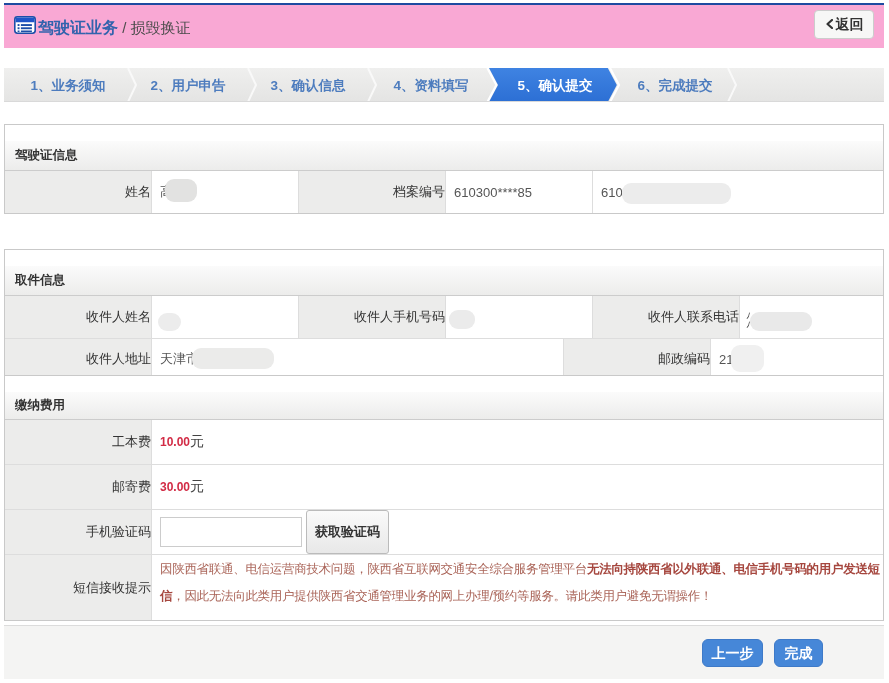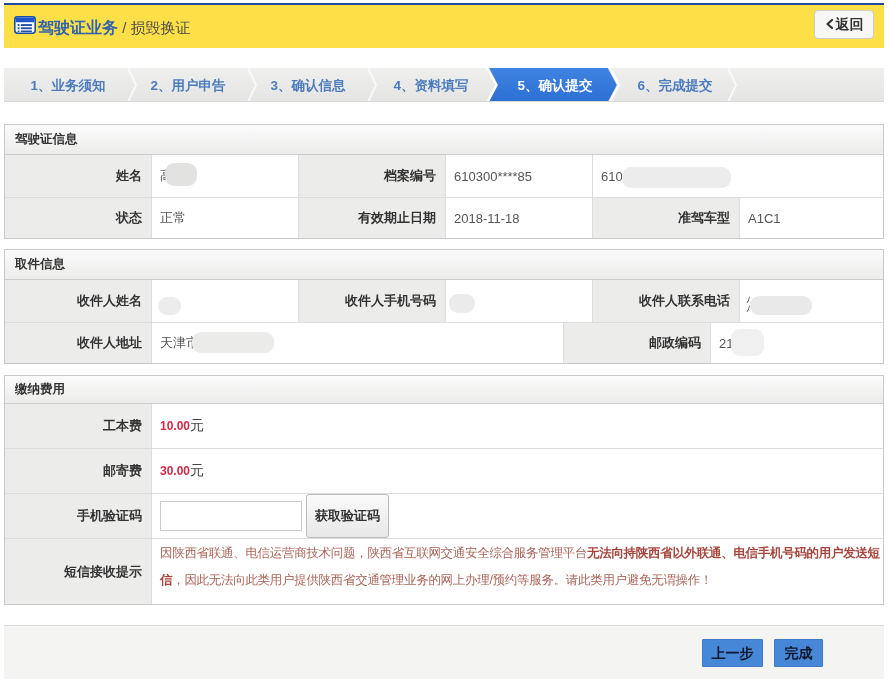--- a/index.html
+++ b/index.html
@@ -1,41 +1,41 @@
 <!DOCTYPE html>
 <html><head>
 <meta charset="utf-8">
 <style>
 html,body{margin:0;padding:0;}
 body{width:889px;height:683px;background:#fff;font-family:"Liberation Sans",sans-serif;position:relative;overflow:hidden;}
 .abs{position:absolute;}
 .topbar{left:4px;top:3px;width:880px;height:3px;background:#1e4ba1;}
-.header{left:4px;top:5px;width:880px;height:43px;background:#fde047;}
+.header{left:4px;top:5px;width:880px;height:43px;background:#f9a8d4;}
 .title{left:34px;top:13px;height:20px;line-height:20px;white-space:nowrap;}
 .t1{font-size:16px;font-weight:bold;color:#3263ad;}
 .t2{font-size:15px;color:#4d4d4d;}
 .backbtn{left:810px;top:5px;width:58px;height:27px;background:#f7f7f6;border:1px solid #ccc;border-radius:4px;text-align:center;line-height:27px;font-size:14px;color:#333;font-weight:bold;}
 .box{left:4px;width:878px;border:1px solid #c9c9c9;background:#fff;}
-.boxh{height:29px;line-height:29px;padding-left:10px;font-weight:bold;font-size:12.5px;color:#333;background:linear-gradient(#fbfbfb,#ececeb);border-bottom:1px solid #ccc;}
+.boxh{height:29px;line-height:29px;padding-left:10px;font-weight:bold;font-size:12.5px;color:#333;background:linear-gradient(#fbfbfb,#ececeb);border-bottom:1px solid #ccc;margin-top:16px;}
 .row{display:flex;}
 .row + .row{border-top:1px solid #ddd;}
-.lab{width:147px;box-sizing:border-box;background:#ececeb;border-right:1px solid #ddd;font-size:13px;font-weight:bold;color:#333;text-align:right;padding-right:9px;display:flex;align-items:center;justify-content:flex-end;}
+.lab{width:147px;box-sizing:border-box;background:#ececeb;border-right:1px solid #ddd;font-size:13px;font-weight:normal;color:#333;text-align:right;display:flex;align-items:center;justify-content:flex-end;}
 .val{box-sizing:border-box;padding-left:8px;font-size:13px;color:#555;display:flex;align-items:center;position:relative;}
 .bdr{border-right:1px solid #ddd;}
 .v147{width:147px;}
 .vfx{flex:1;}
 .sm{position:absolute;background:#e7e7e7;border-radius:9px;}
 .red{color:#d22b45;font-weight:bold;font-size:12px;}
 .yuan{font-size:14px;color:#444;}
 .inp{width:136px;height:26px;border:1px solid #ccc;background:#fff;}
 .gbtn{margin-left:4px;height:26px;line-height:26px;padding:8px 8px;background:linear-gradient(#fafafa,#e8e8e8);border:1px solid #bbb;border-radius:3px;font-size:13px;font-weight:bold;color:#333;}
 .msg{font-size:12.5px;color:#aa6458;line-height:27px;display:block;white-space:nowrap;letter-spacing:-0.3px;align-self:flex-start;margin-top:1px;}
 .msg b{color:#a6473f;}
 .footer{left:4px;top:625px;width:880px;height:54px;background:#f4f4f3;border-top:1px solid #dcdcdc;box-sizing:border-box;}
-.bbtn{position:absolute;top:14px;height:28px;background:#4687d8;border:1px solid #3e7ac8;border-radius:1px;color:#0f172a;font-size:14px;font-weight:bold;text-align:center;line-height:26px;box-sizing:border-box;}
+.bbtn{position:absolute;top:14px;height:28px;background:#4687d8;border:1px solid #3e7ac8;border-radius:6px;color:#ffffff;font-size:14px;font-weight:bold;text-align:center;line-height:26px;box-sizing:border-box;}
 </style>
 </head>
 <body>
 <div class="abs topbar"></div>
 <div class="abs header">
   <svg class="abs" style="left:10px;top:11px" width="22" height="18" viewBox="0 0 22 18">
     <rect x="0.8" y="0.8" width="20.4" height="16.4" rx="2.6" fill="#ffffff" stroke="#1d4fa8" stroke-width="1.6"></rect>
     <path d="M1.6 3.4 q0-1.8 1.8-1.8 h15.2 q1.8 0 1.8 1.8 v2.8 H1.6 Z" fill="#1f55c8"></path>
     <rect x="3.6" y="8.1" width="1.9" height="1.9" fill="#1d4fa8"></rect>
     <rect x="6.9" y="8.1" width="11" height="1.9" fill="#1d4fa8"></rect>
@@ -86,28 +86,20 @@
 
 <div class="abs box" style="top:124px">
   <div class="boxh">驾驶证信息</div>
   <div class="row" style="height:42px">
     <div class="lab">姓名</div>
     <div class="val bdr v147">高<span class="sm" style="left:13px;top:8px;width:32px;height:23px;background:#e2e2e1"></span></div>
     <div class="lab">档案编号</div>
     <div class="val bdr v147">610300****85</div>
     <div class="val vfx">610.<span class="sm" style="left:29px;top:12px;width:109px;height:21px;background:#ececec"></span></div>
   </div>
-  <div class="row" style="height:40px">
-    <div class="lab">状态</div>
-    <div class="val bdr v147">正常</div>
-    <div class="lab">有效期止日期</div>
-    <div class="val bdr v147">2018-11-18</div>
-    <div class="lab">准驾车型</div>
-    <div class="val vfx">A1C1</div>
-  </div>
 </div>
 
 <div class="abs box" style="top:249px">
   <div class="boxh">取件信息</div>
   <div class="row" style="height:42px">
     <div class="lab">收件人姓名</div>
     <div class="val bdr v147">
         <span class="sm" style="left:6px;top:17px;width:23px;height:18px;background:#ececec"></span>
       </div>
     <div class="lab">收件人手机号码</div>

